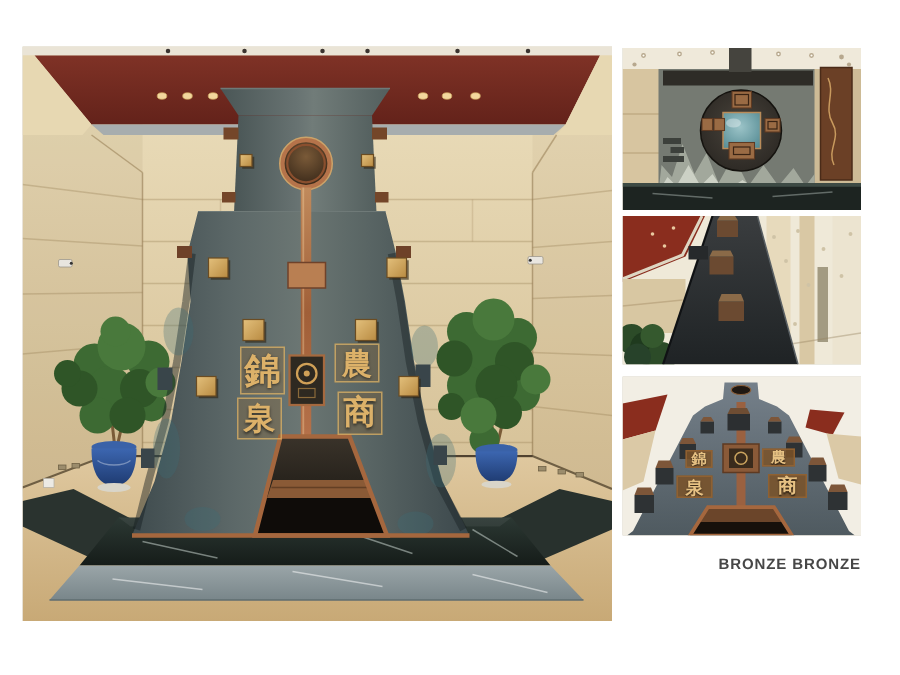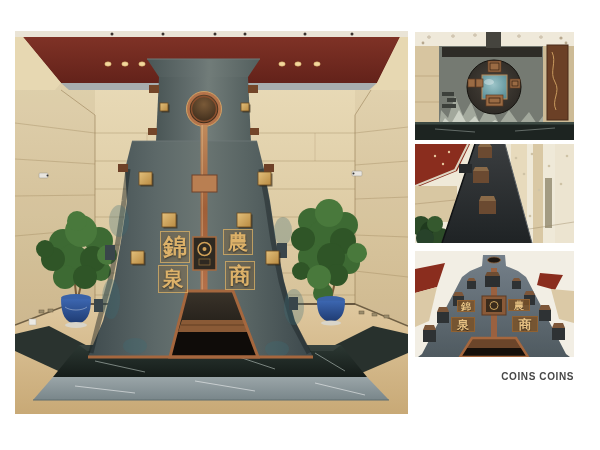--- a/index.html
+++ b/index.html
@@ -523,16 +523,16 @@
         <polygon points="57,87 101,87 113,106 45,106" fill="none" stroke="#a5673e" stroke-width="2.5"></polygon>
       </g>
     </svg>
     <span class="brchar b0">錦</span>
     <span class="brchar b1">泉</span>
     <span class="brchar b2">農</span>
     <span class="brchar b3">商</span>
   </div>
 
   <div id="caption">
-    <span class="en">COINS COINS</span>
+    <span class="en">BRONZE BRONZE</span>
   </div>
 
 </div>
 
 </body></html>

